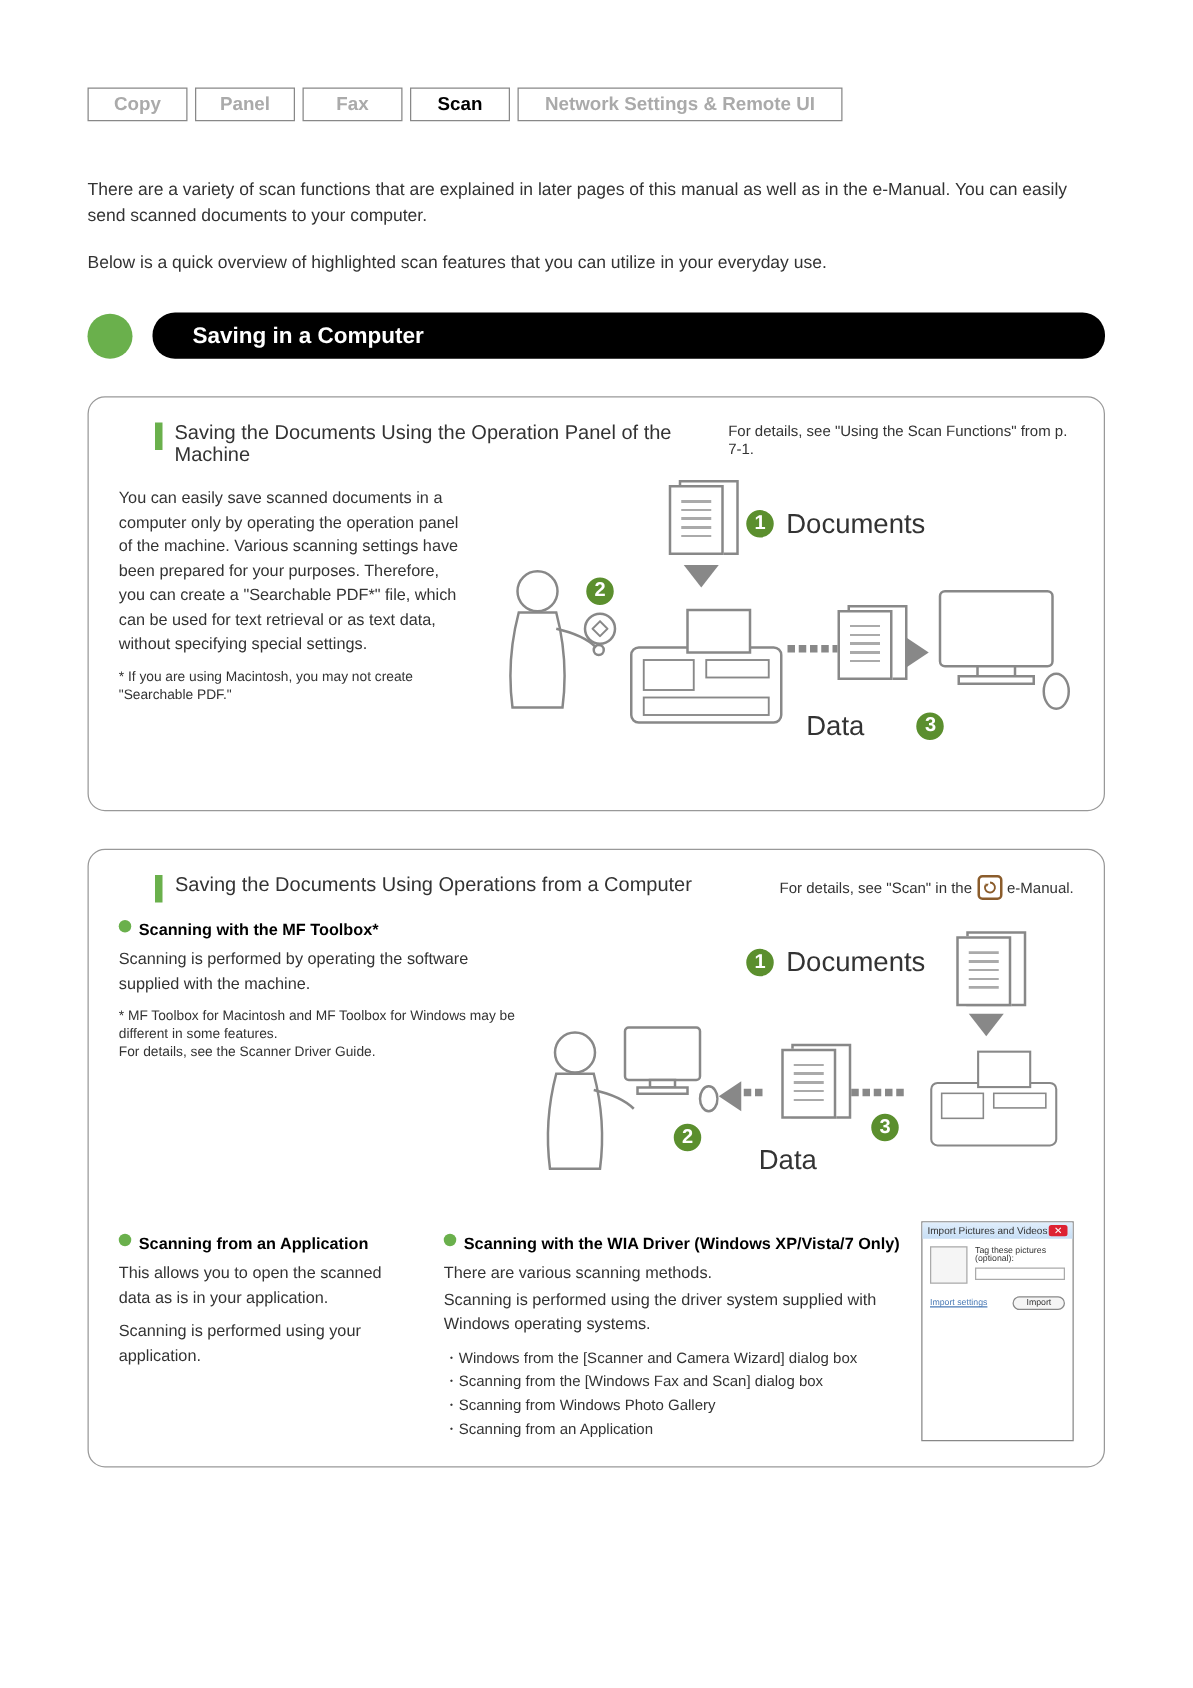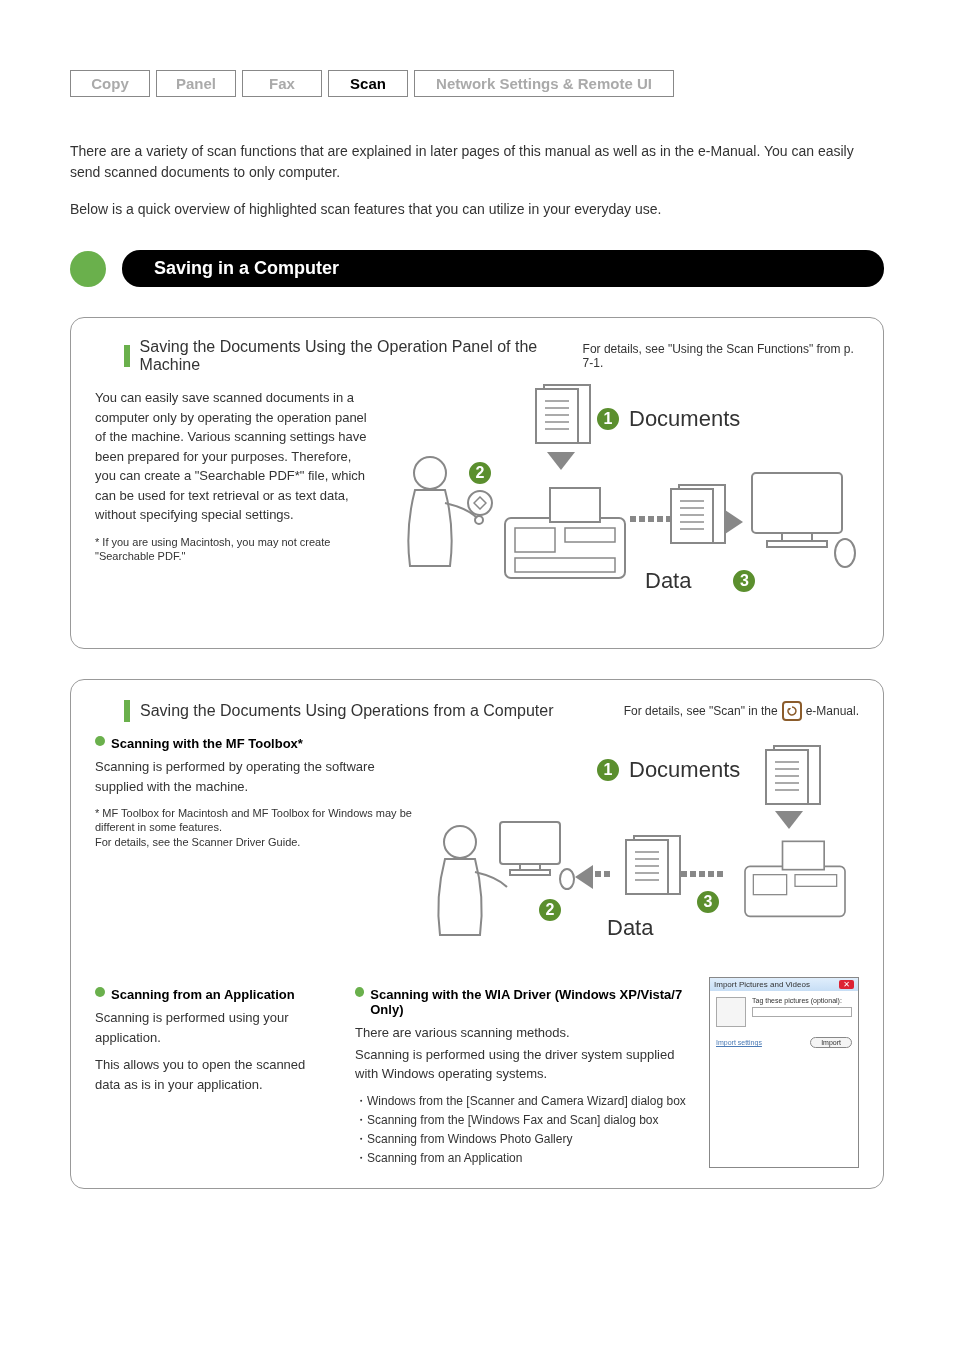--- a/index.html
+++ b/index.html
@@ -66,21 +66,21 @@
   }
   .card {
     border: 1px solid #999;
     border-radius: 14px;
     padding: 20px 24px;
     margin-bottom: 30px;
     position: relative;
   }
   .card-title-row {
     display: flex;
-    align-items: center;
+    align-items: flex-start;
     margin-bottom: 14px;
     gap: 10px;
     padding-left: 29px;
   }
   .green-bar {
     width: 6px;
     height: 22px;
     background: #6ab04c;
     display: inline-block;
   }
@@ -179,21 +179,21 @@
     display: flex; gap: 3px;
   }
   .dots span {
     width: 6px; height: 6px; background: #888;
   }
   .printer-svg { width: 140px; height: 120px; }
   .person-svg { width: 90px; height: 120px; }
   .monitor-svg { width: 110px; height: 100px; }
   .wia-window {
     border: 1px solid #888;
-    width: 150px;
+    width: 122px;
     font-size: 8px;
     background: #fff;
   }
   .wia-title {
     background: linear-gradient(#e0eefc, #c7def5);
     padding: 2px 4px;
     display: flex;
     justify-content: space-between;
     align-items: center;
   }
@@ -214,21 +214,21 @@
     <div class="tabs">
       <div class="tab">Copy</div>
       <div class="tab">Panel</div>
       <div class="tab">Fax</div>
       <div class="tab active">Scan</div>
       <div class="tab wide">Network Settings &amp; Remote UI</div>
     </div>
   </div>
 
   <div class="intro">
-    <p>There are a variety of scan functions that are explained in later pages of this manual as well as in the e-Manual. You can easily send scanned documents to only computer.</p>
+    <p>There are a variety of scan functions that are explained in later pages of this manual as well as in the e-Manual. You can easily send scanned documents to your computer.</p>
     <p>Below is a quick overview of highlighted scan features that you can utilize in your everyday use.</p>
   </div>
 
   <div class="section-title-wrap">
     <div class="green-dot"></div>
     <div class="section-title-bar">Saving in a Computer</div>
   </div>
 
   <div class="card">
     <div class="card-title-row">
@@ -395,22 +395,22 @@
         <div class="dia-abs label-big" style="top:158px; left:172px;">Data</div>
       </div>
     </div>
 
     <div class="cols">
       <div class="col1">
         <div class="sub-heading">
           <span class="sub-dot"></span>
           <span>Scanning from an Application</span>
         </div>
+        <div class="sub-text">This allows you to open the scanned data as is in your application.</div>
         <div class="sub-text">Scanning is performed using your application.</div>
-        <div class="sub-text">This allows you to open the scanned data as is in your application.</div>
       </div>
       <div class="col2" style="display:flex; gap:16px;">
         <div style="flex:1;">
           <div class="sub-heading">
             <span class="sub-dot"></span>
             <span>Scanning with the WIA Driver (Windows XP/Vista/7 Only)</span>
           </div>
           <div class="sub-text" style="margin-bottom:2px;">There are various scanning methods.</div>
           <div class="sub-text">Scanning is performed using the driver system supplied with Windows operating systems.</div>
           <div class="bullet-list">

